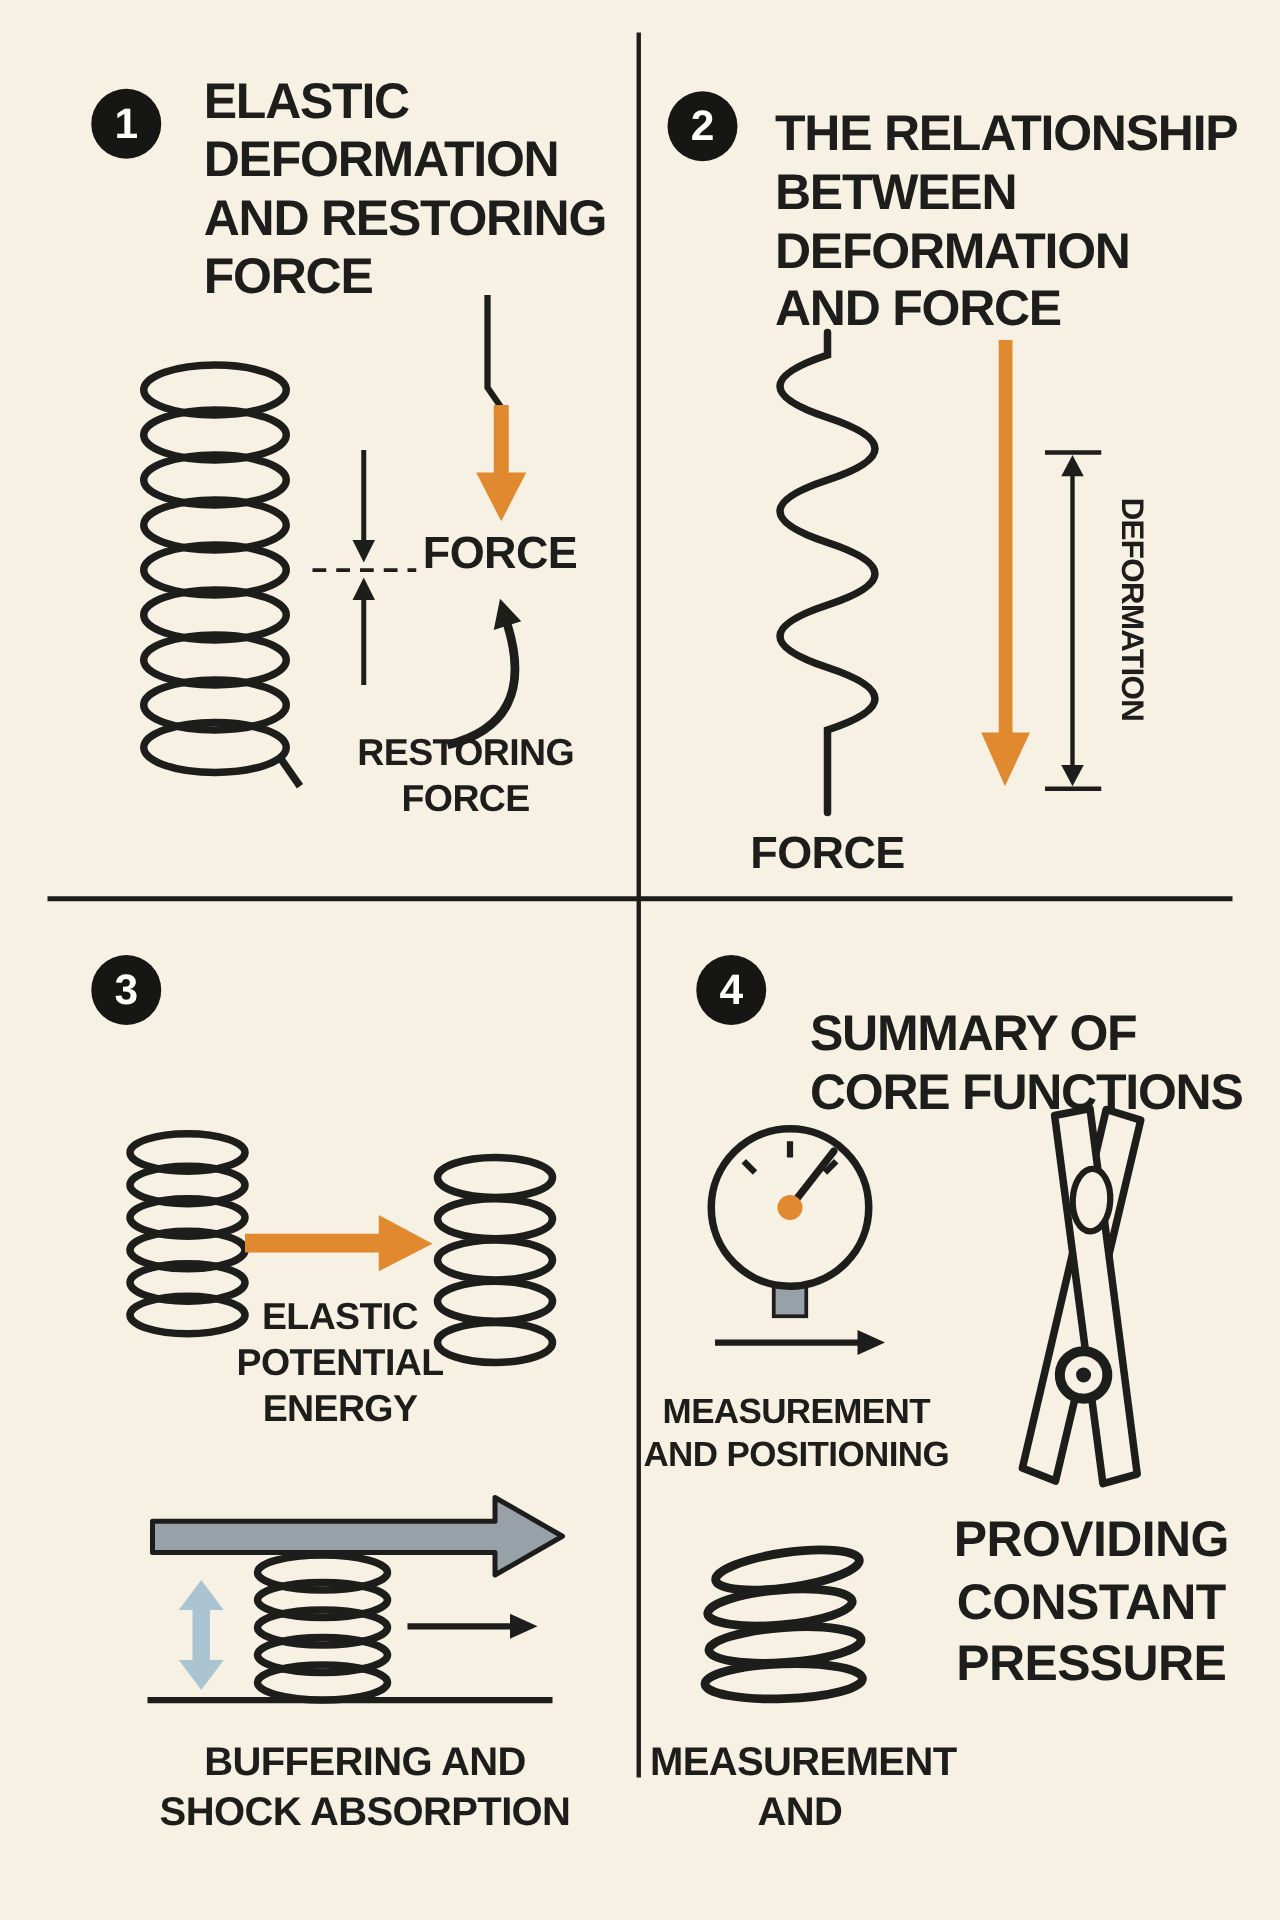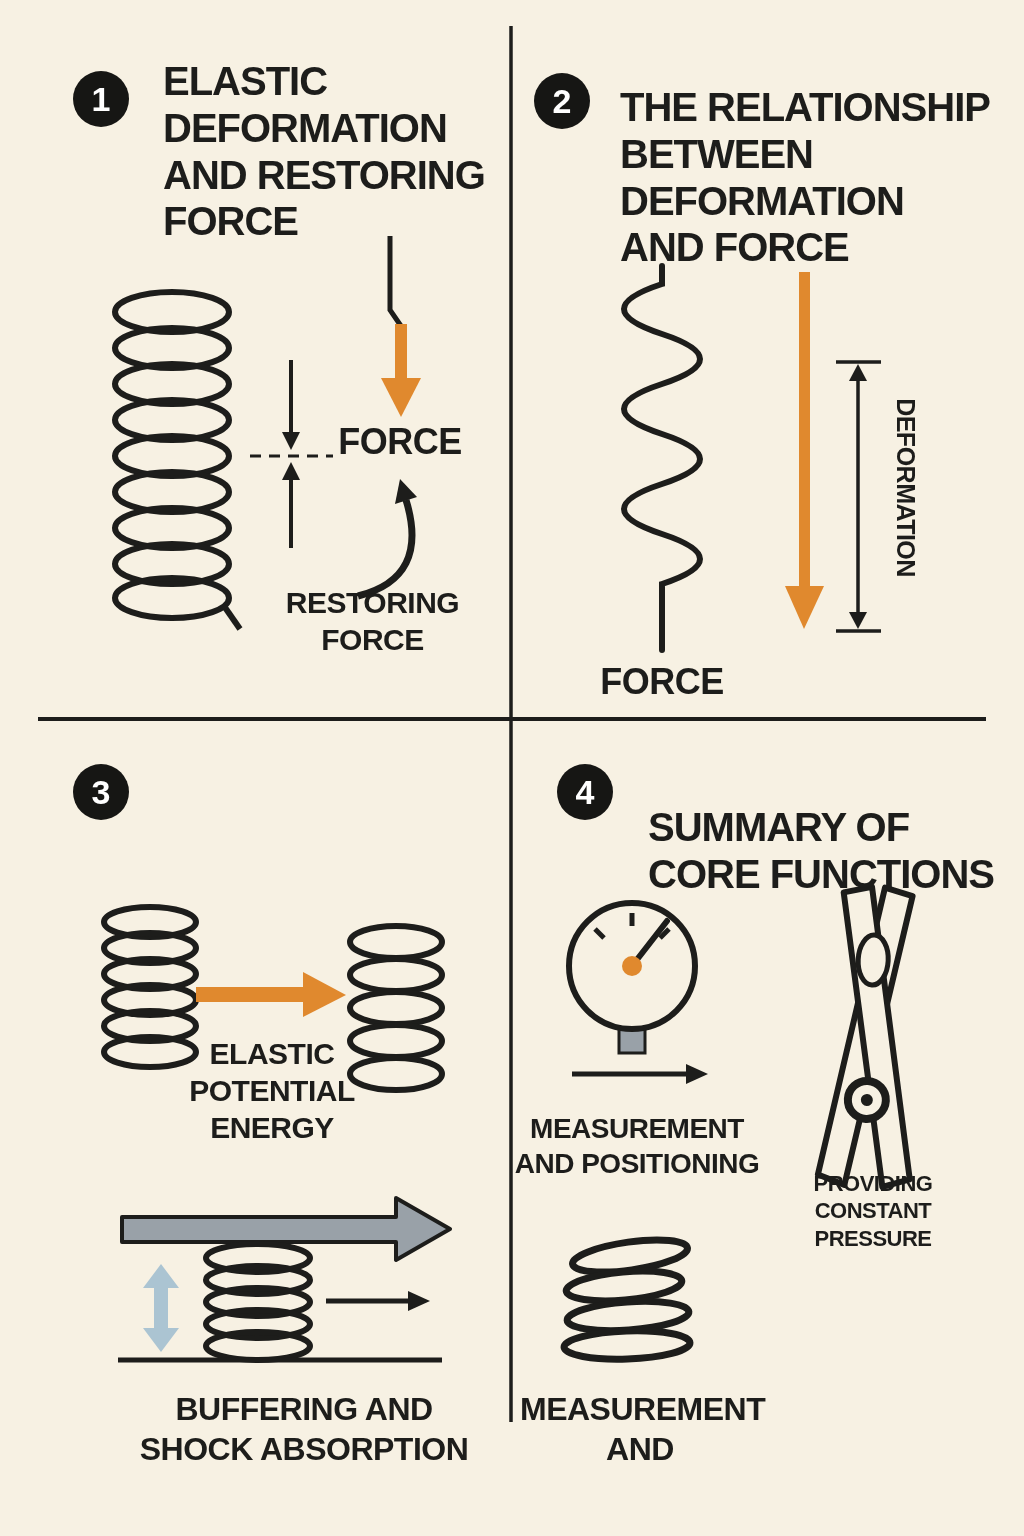--- a/index.html
+++ b/index.html
@@ -190,24 +190,24 @@
   <div class="label" style="left:330px; top:420px; width:140px; font-size:36px;">FORCE</div>
   <div class="label" style="left:270px; top:584px; width:205px; font-size:30px;text-align:center;">RESTORING
 FORCE</div>
 
   <div class="label" style="left:592px; top:660px; width:140px; font-size:36px;">FORCE</div>
   <div class="label rot90" style="left:800px; top:472px; width:210px; font-size:25px;">DEFORMATION</div>
 
   <div class="label" style="left:157px; top:1035px; width:230px; font-size:30px;">ELASTIC
 POTENTIAL
 ENERGY</div>
-  <div class="label" style="left:128px; top:1390px; width:352px; font-size:32px;">BUFFERING AND
+  <div class="label" style="left:116px; top:1390px; width:352px; font-size:32px;">BUFFERING AND
 SHOCK ABSORPTION</div>
 
   <div class="label" style="left:511px; top:1112px; width:252px; font-size:28px;">MEASUREMENT
 AND POSITIONING</div>
-  <div class="label" style="left:742px; top:1170px; width:262px; font-size:22px;">PROVIDING
+  <div class="label" style="left:742px; top:1208px; width:262px; font-size:40px;">PROVIDING
 CONSTANT
 PRESSURE</div>
   <div class="label" style="left:520px; top:1390px; width:240px; font-size:32px;">MEASUREMENT
 AND</div>
 
 </div>
 
 </body></html>

